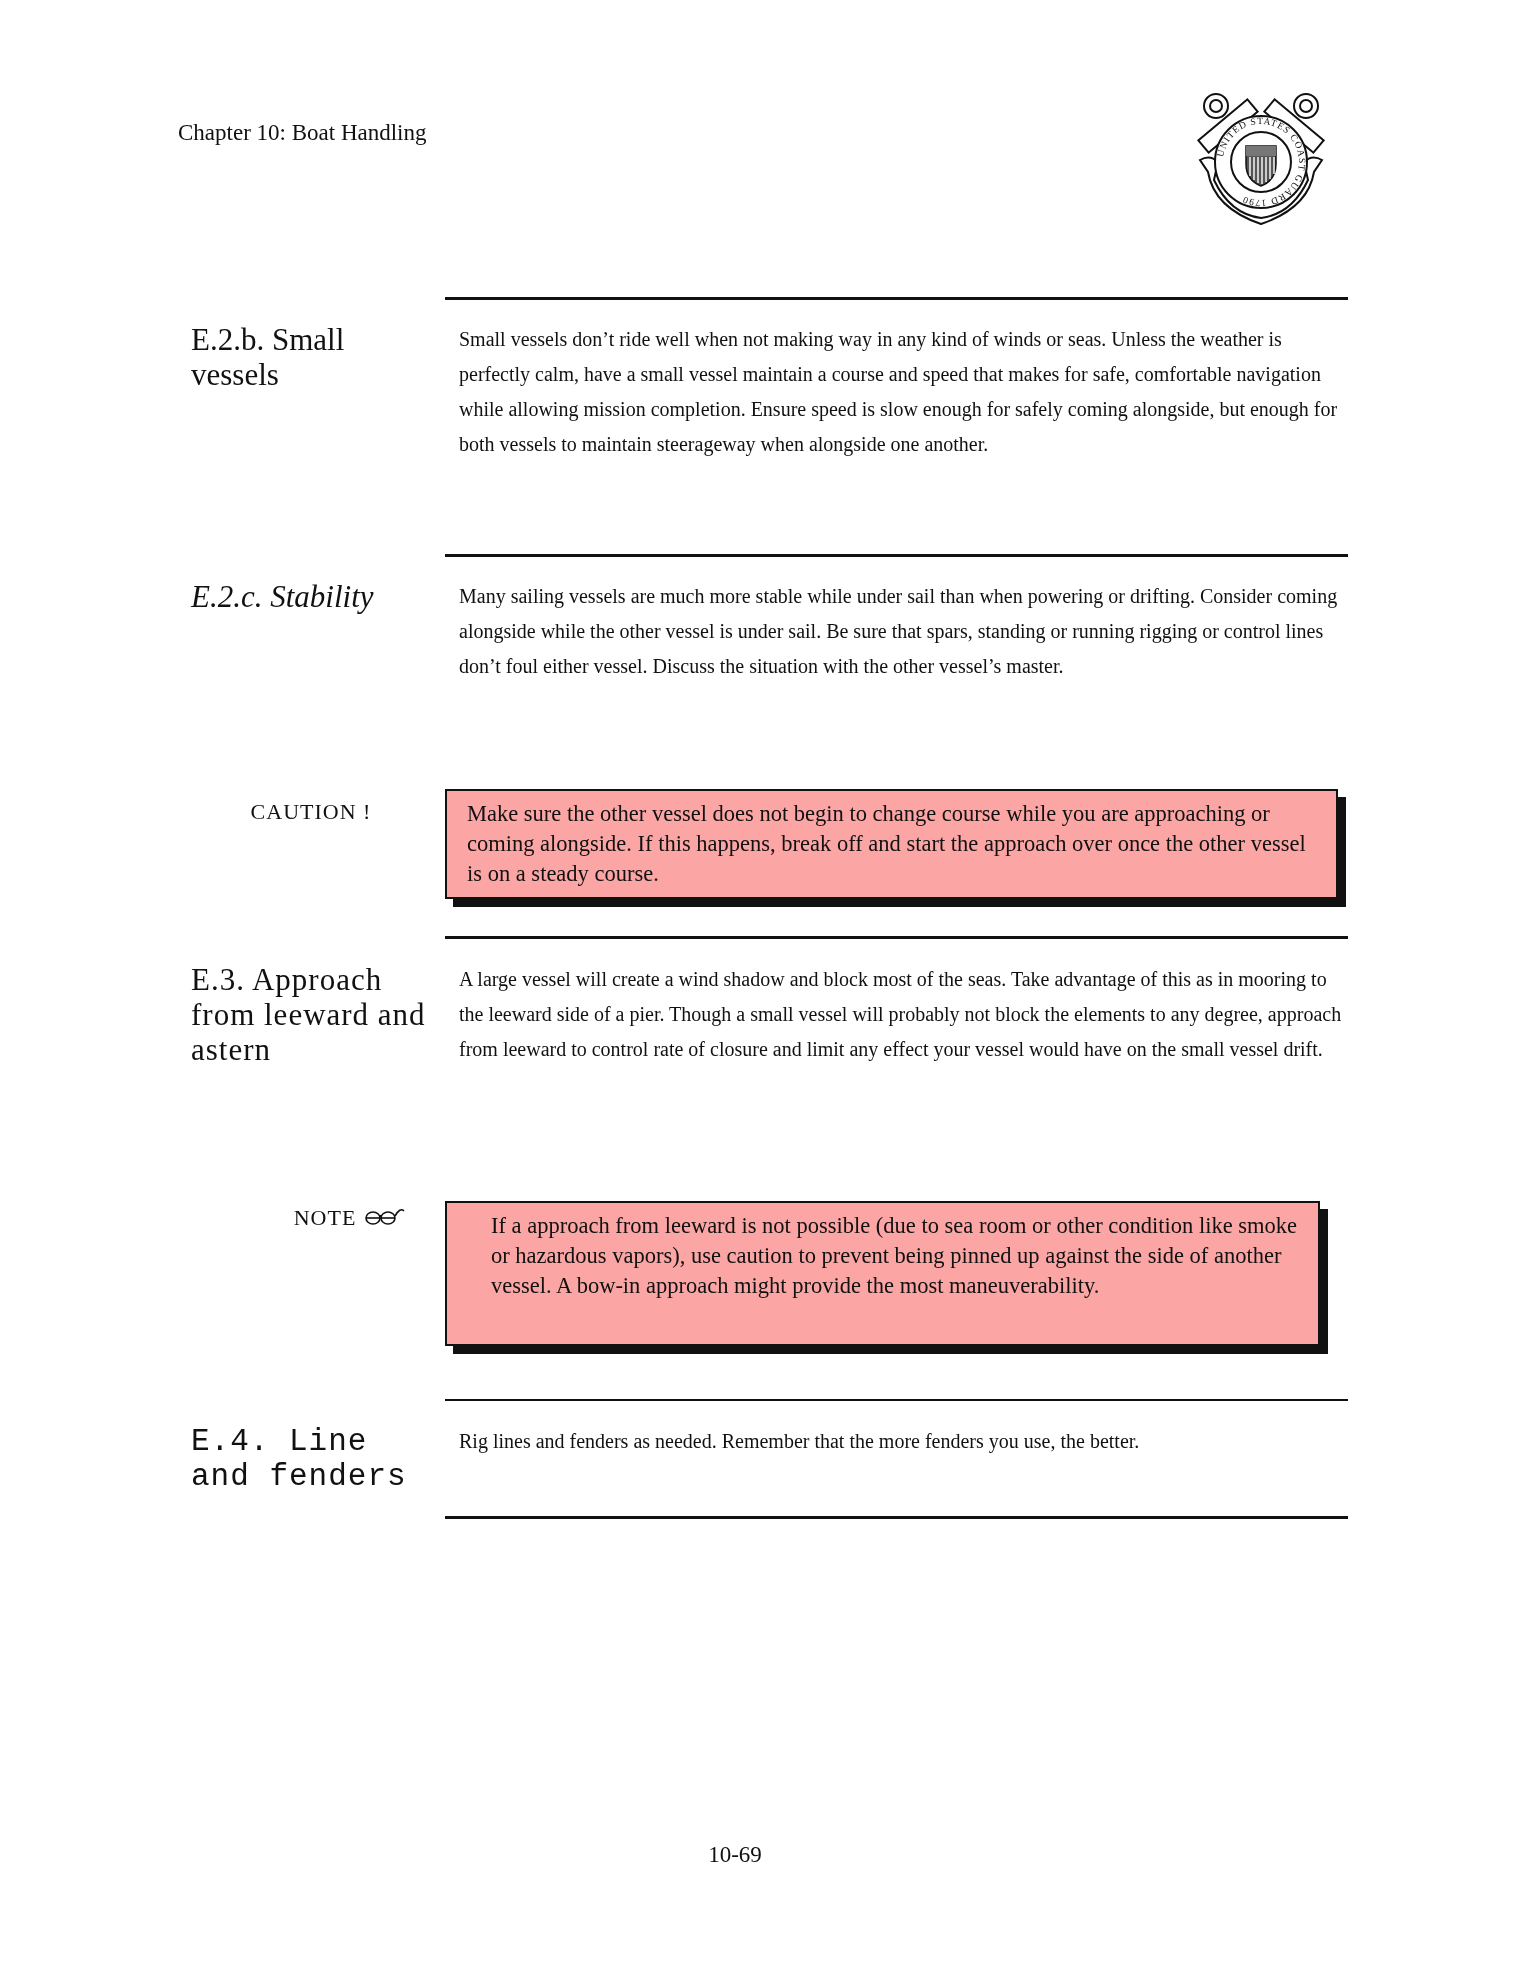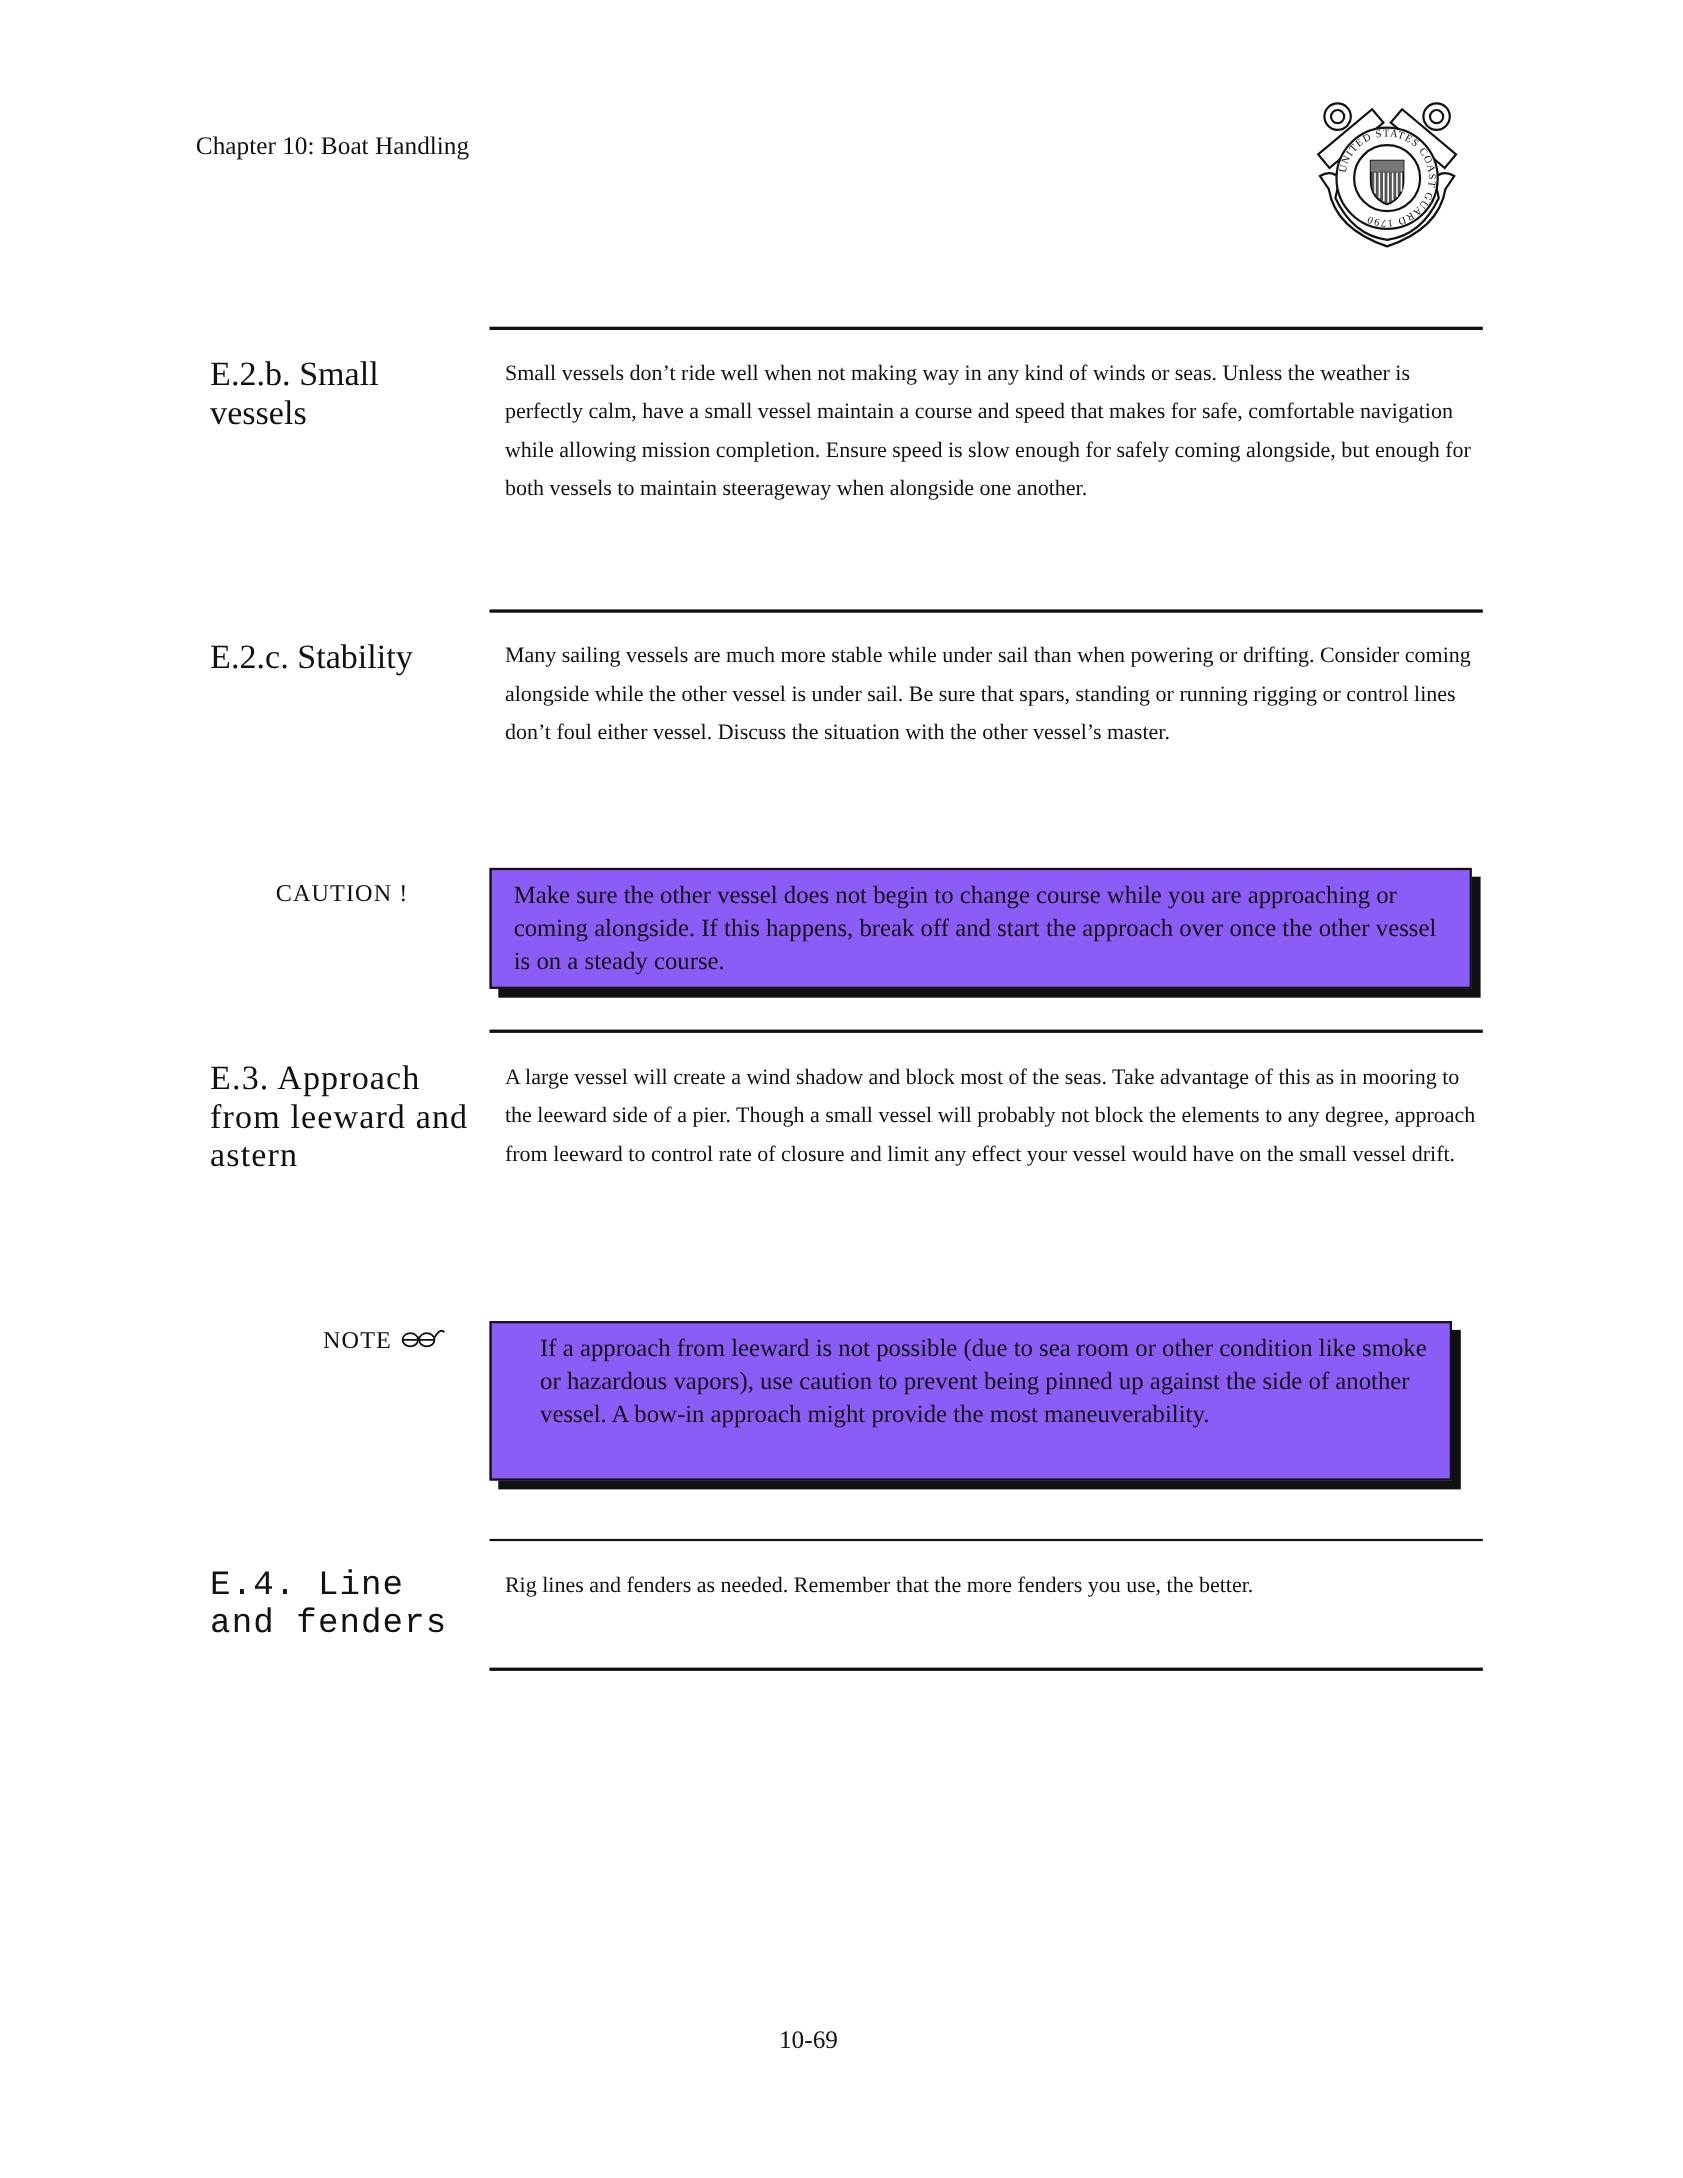--- a/index.html
+++ b/index.html
@@ -17,21 +17,21 @@
     position: absolute; left: 191px; width: 240px;
     font-size: 31px; line-height: 35px;
   }
   .side-label.spaced { letter-spacing: 1px; }
   .side-label.big { font-size: 22px; letter-spacing: 1px; text-align: center; }
   .body-text {
     position: absolute; left: 459px; width: 890px;
     font-size: 20px; line-height: 35px;
   }
   .callout {
-    position: absolute; left: 445px; background: #8b5cf6;
+    position: absolute; left: 445px; background: #fca5a5;
     border: 2px solid #111; box-shadow: 8px 8px 0 #111;
     font-size: 22.5px; line-height: 30px; padding: 8px 20px 8px 20px; box-sizing: border-box;
   }
   .page-number { left: 0; width: 1470px; top: 1842px; text-align: center; font-size: 23px; }
   .glasses-icon { display: inline-block; vertical-align: middle; margin-left: 8px; }
 </style>
 </head>
 <body>
 
 <div class="abs header-title">Chapter 10:  Boat Handling</div>
@@ -71,21 +71,21 @@
       <line x1="84" y1="69" x2="84" y2="86"></line>
     </g>
   </svg>
 </div>
 
 <div class="rule thick" style="top:297px;"></div>
 <div class="side-label" style="top:322px;">E.2.b.  Small vessels</div>
 <div class="body-text" style="top:322px;">Small vessels don’t ride well when not making way in any kind of winds or seas. Unless the weather is perfectly calm, have a small vessel maintain a course and speed that makes for safe, comfortable navigation while allowing mission completion. Ensure speed is slow enough for safely coming alongside, but enough for both vessels to maintain steerageway when alongside one another.</div>
 
 <div class="rule thick" style="top:554px;"></div>
-<div class="side-label" style="top:579px;">E.2.c.  Stability</div>
+<div class="side-label" style="top:579px;font-style:italic;">E.2.c.  Stability</div>
 <div class="body-text" style="top:579px;">Many sailing vessels are much more stable while under sail than when powering or drifting. Consider coming alongside while the other vessel is under sail. Be sure that spars, standing or running rigging or control lines don’t foul either vessel. Discuss the situation with the other vessel’s master.</div>
 
 <div class="side-label big" style="top:794px;">CAUTION !</div>
 <div class="callout" style="top:789px; width:893px; height:110px;">
   <span>Make sure the other vessel does not begin to change course while you are approaching or coming alongside. If this happens, break off and start the approach over once the other vessel is on a steady course.</span>
 </div>
 
 <div class="rule thick" style="top:936px;"></div>
 <div class="side-label spaced" style="top:962px;">E.3.  Approach from leeward and astern</div>
 <div class="body-text" style="top:962px;">A large vessel will create a wind shadow and block most of the seas. Take advantage of this as in mooring to the leeward side of a pier. Though a small vessel will probably not block the elements to any degree, approach from leeward to control rate of closure and limit any effect your vessel would have on the small vessel drift.</div>

